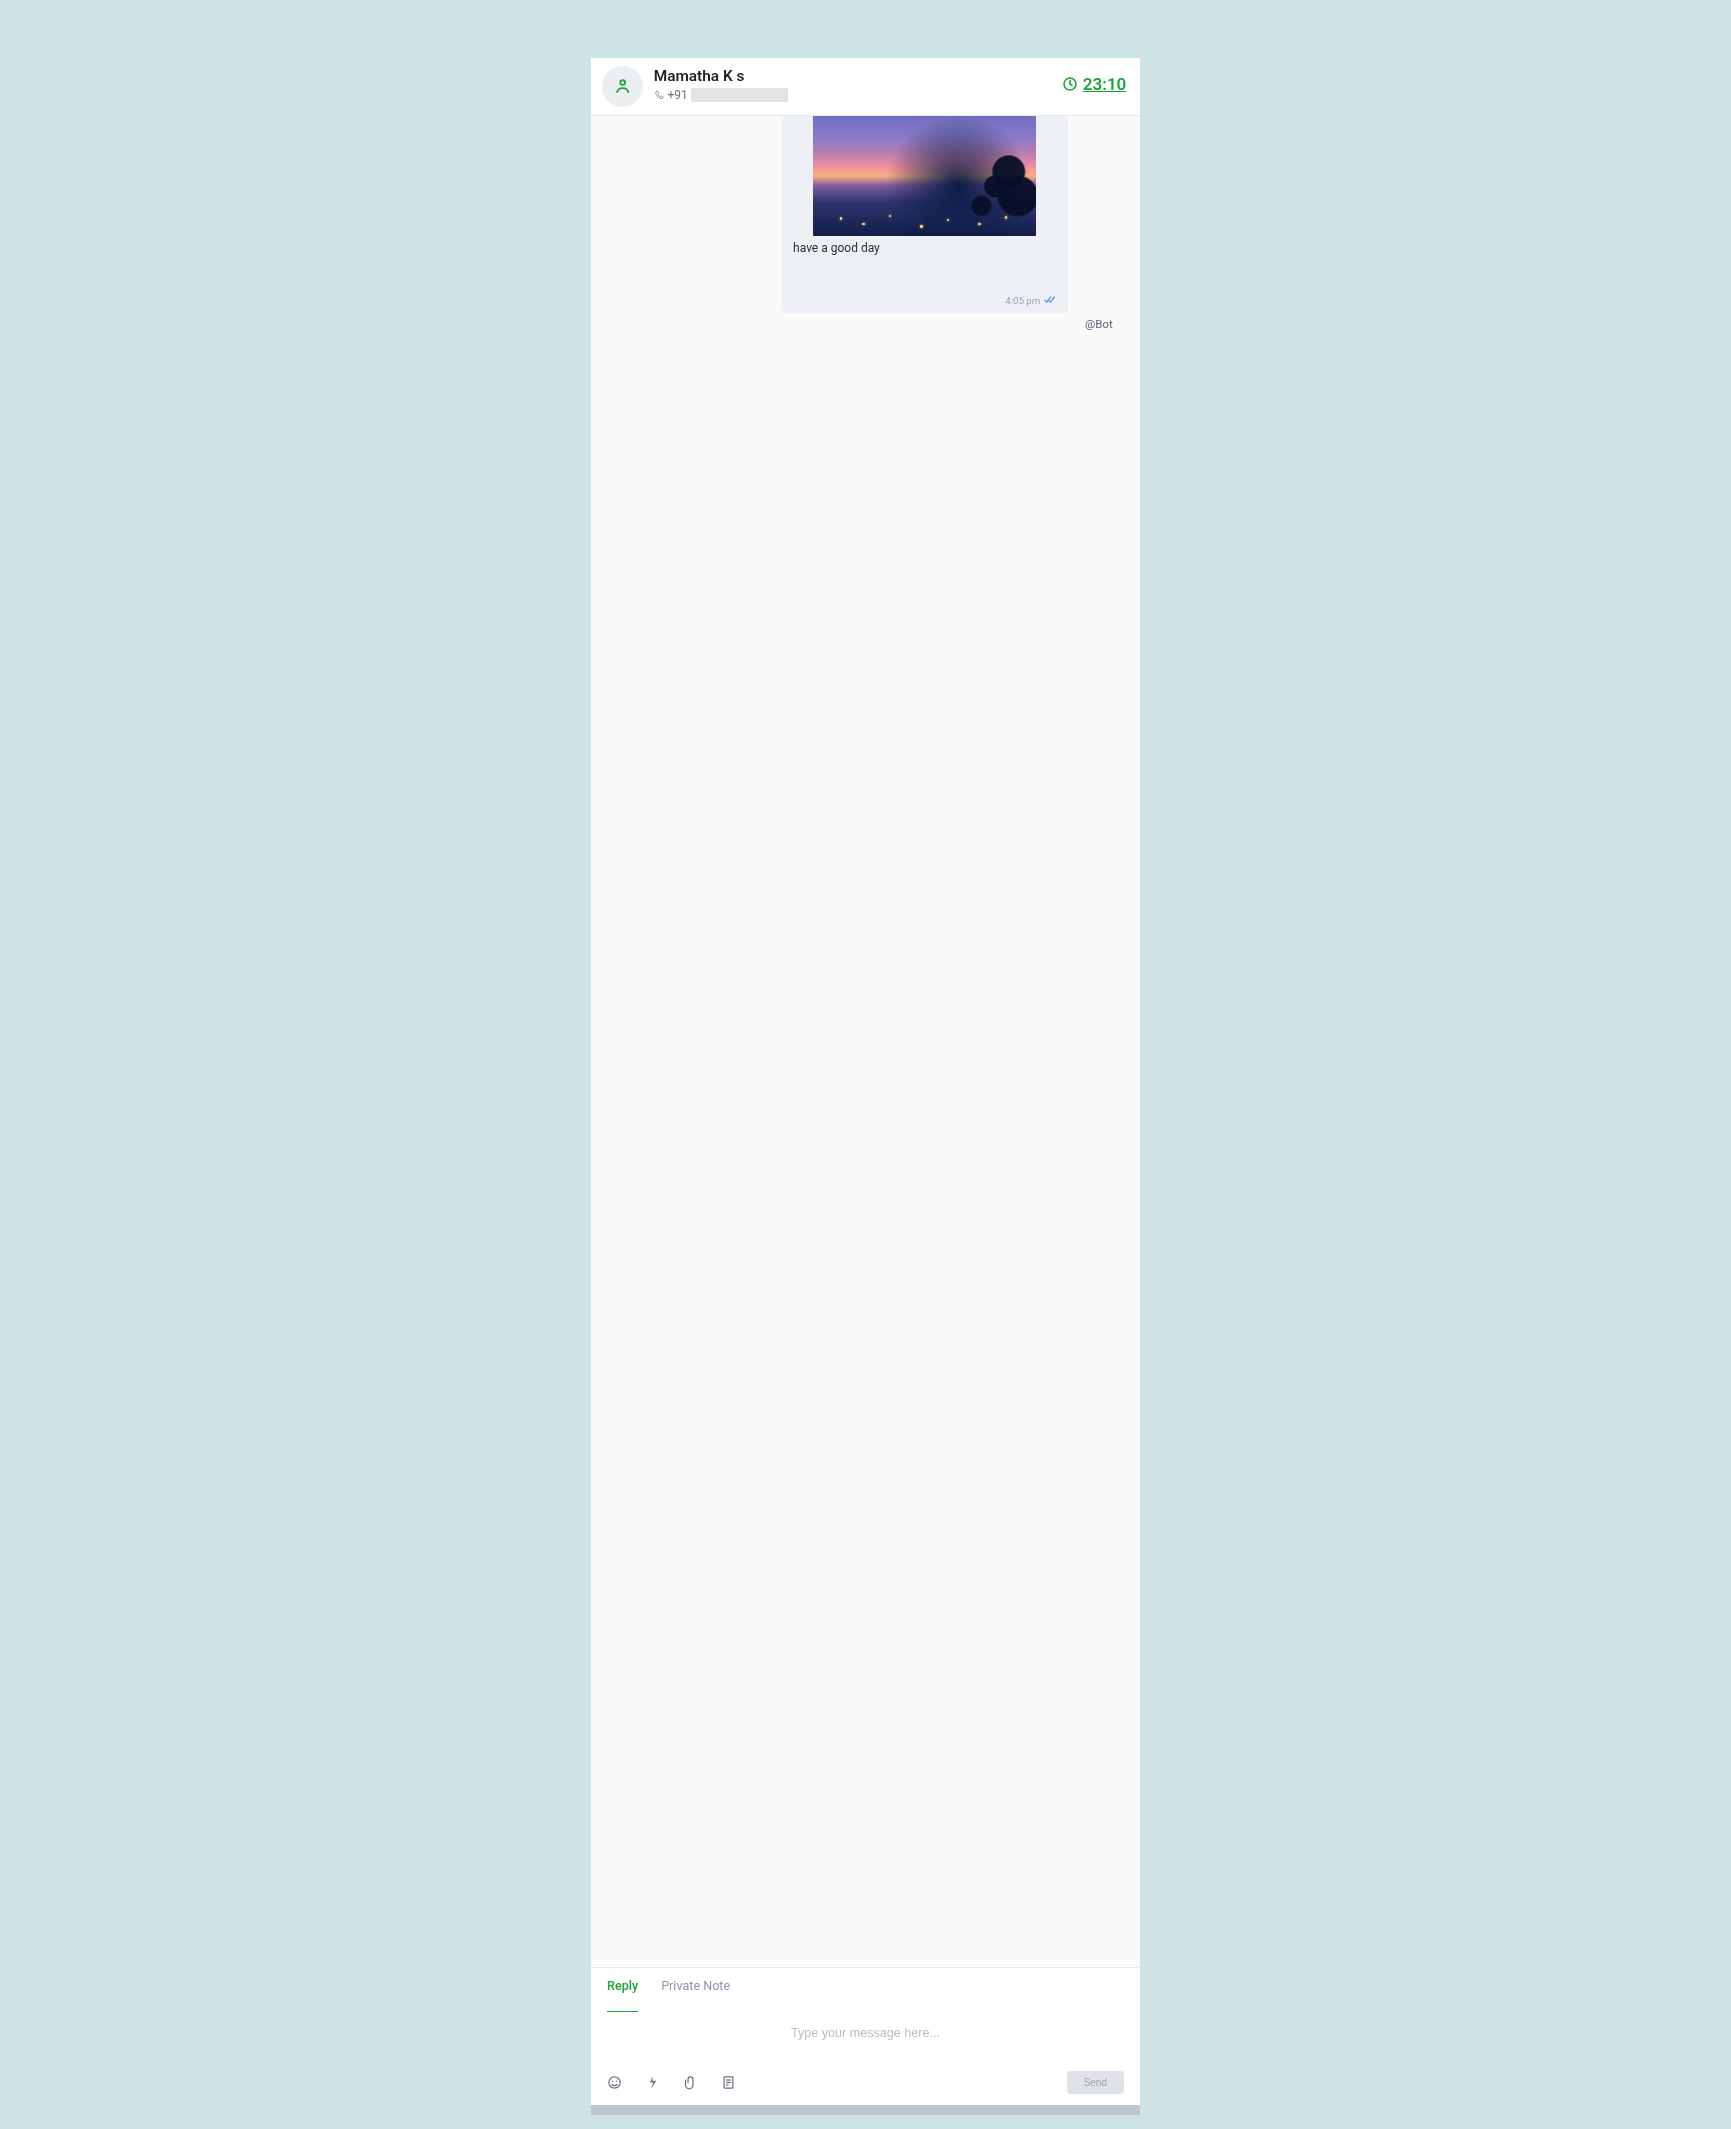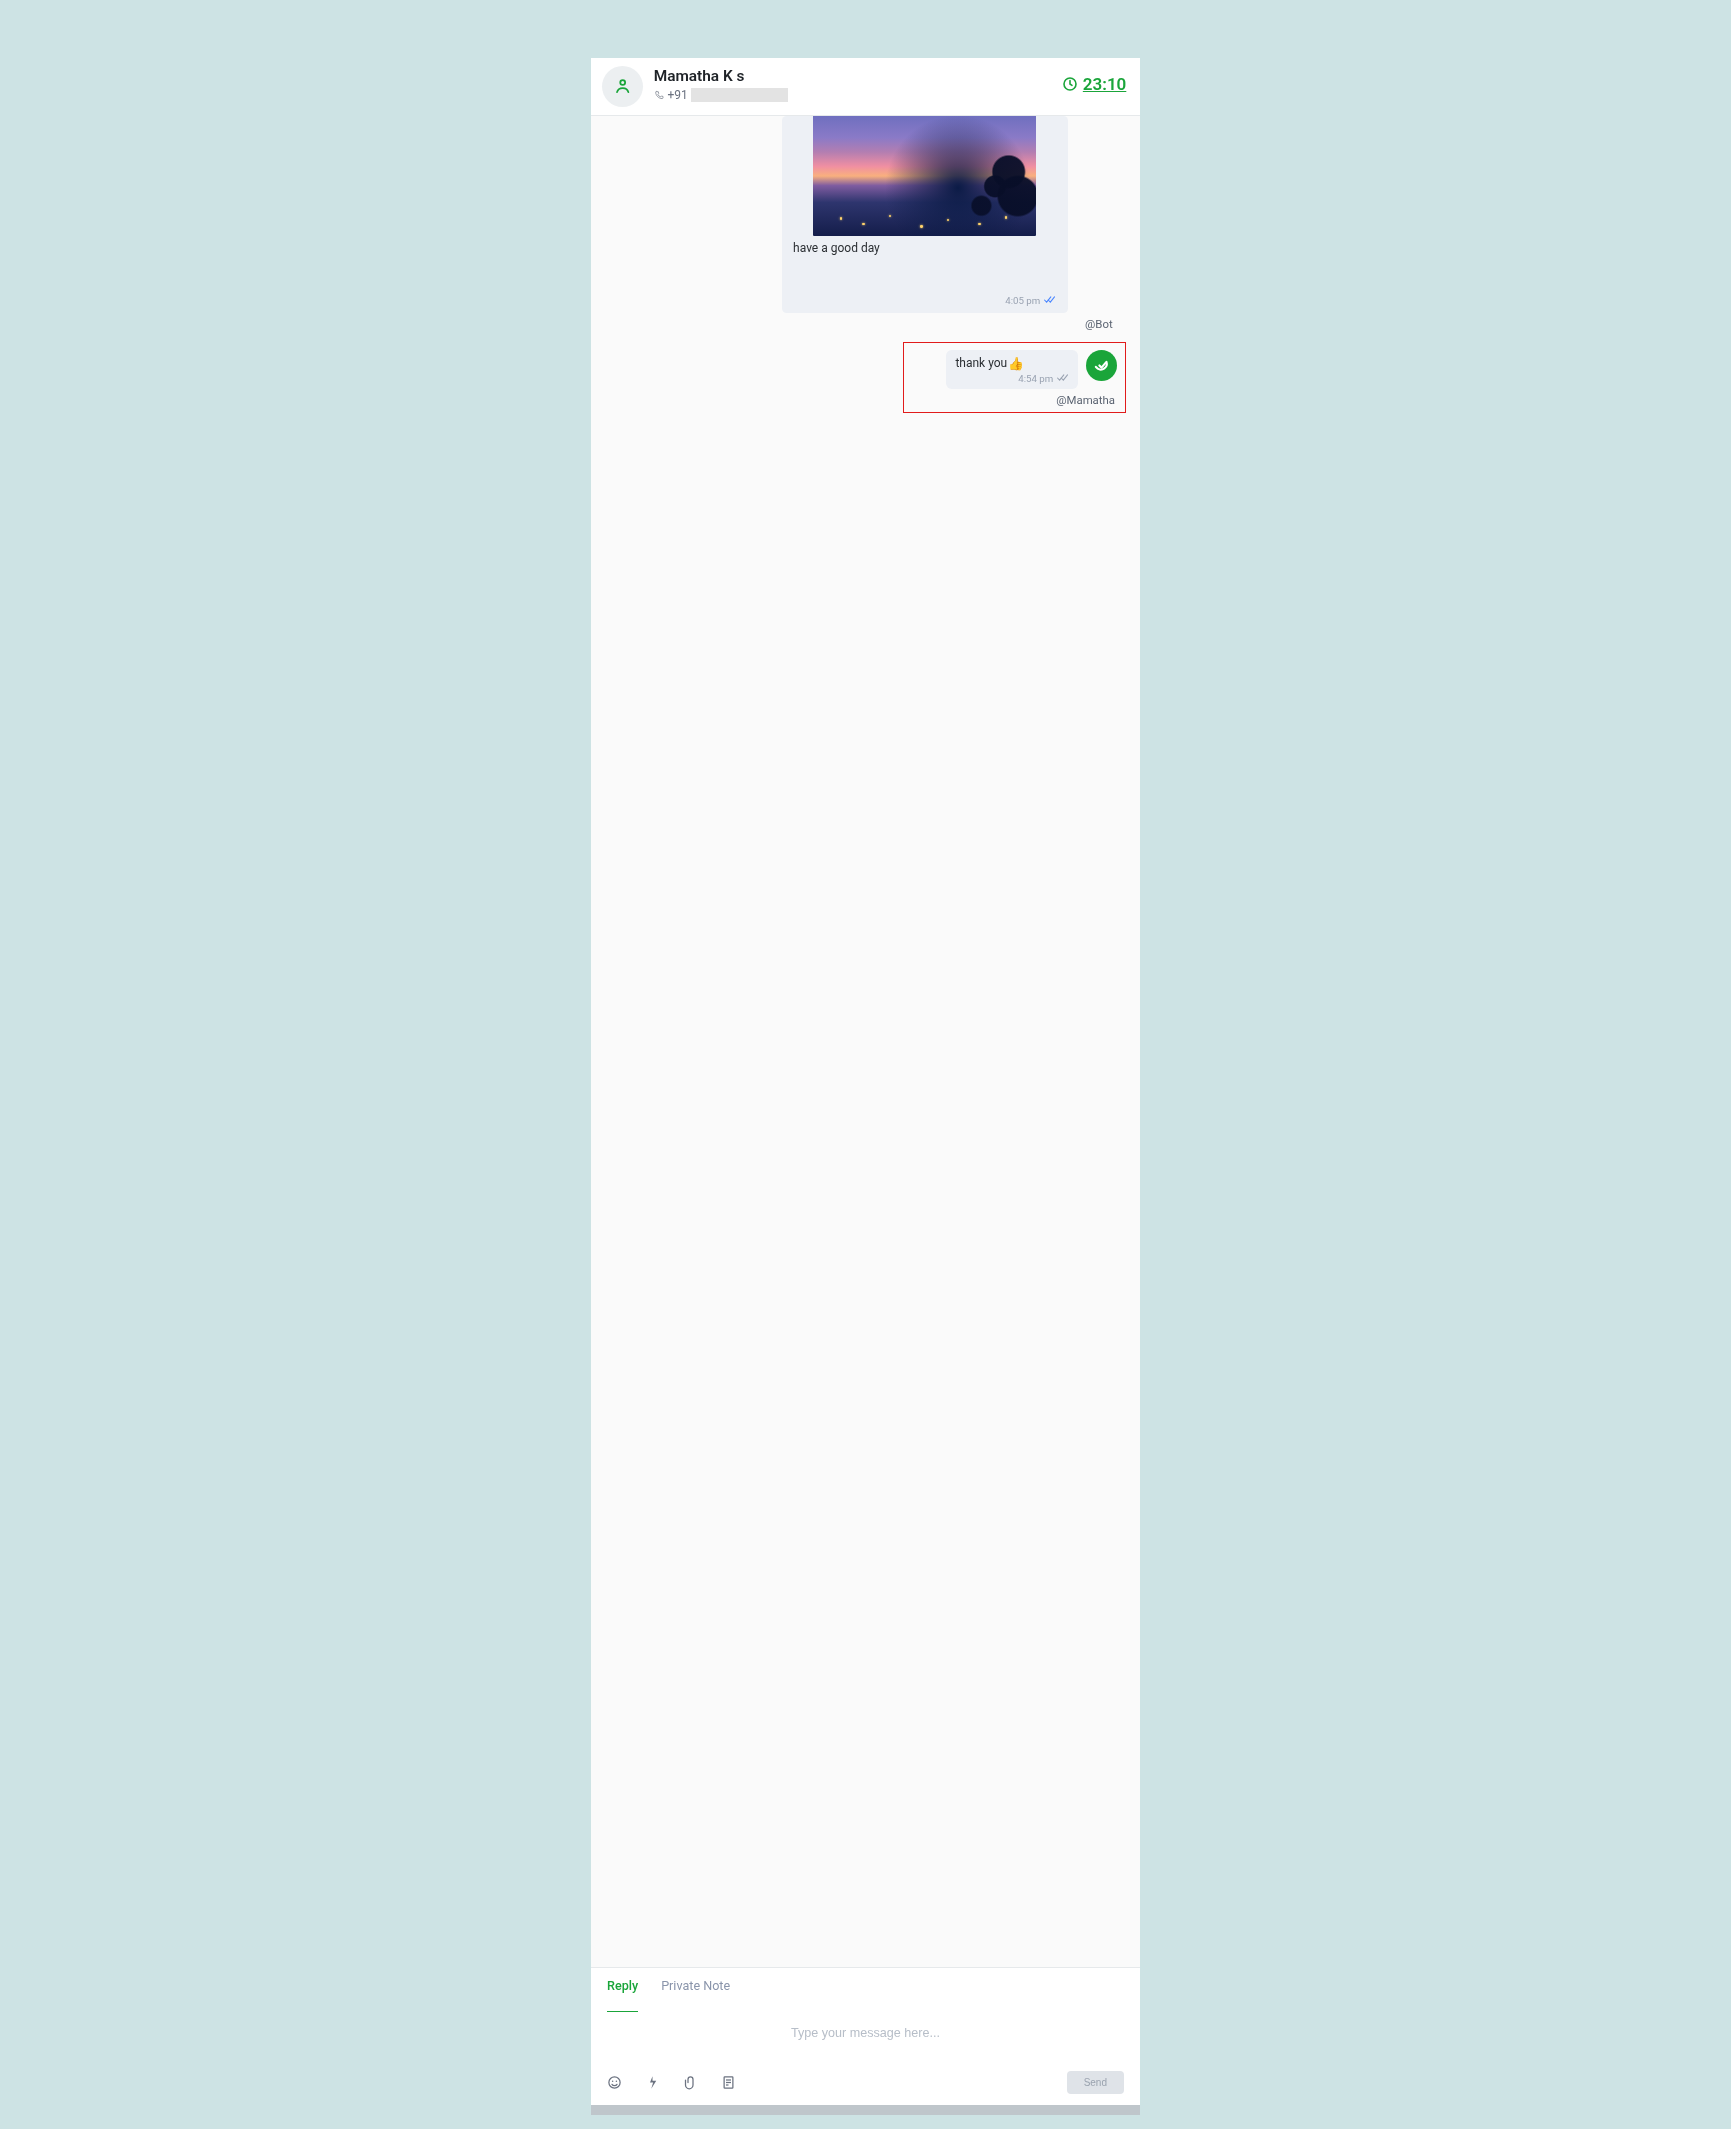--- a/index.html
+++ b/index.html
@@ -289,46 +289,20 @@
             <svg viewBox="0 0 24 14">
               <path d="M1 7l4 4L13 1" fill="none" stroke="#4a86ff" stroke-width="2" stroke-linecap="round"></path>
               <path d="M8 7l4 4L20 1" fill="none" stroke="#4a86ff" stroke-width="2" stroke-linecap="round"></path>
             </svg>
           </span>
         </div>
       </div>
     </div>
     <div class="sender-tag">@Bot</div>
 
-    <div class="highlight-box">
-      <div class="agent-row">
-        <div class="bubble-agent">
-          <div class="text">
-            <span>thank you</span>
-              <span class="thumb">👍</span>
-          </div>
-          <div class="meta2">
-            <span>4:54 pm</span>
-            <span class="ticks-grey">
-              <svg viewBox="0 0 24 14">
-                <path d="M1 7l4 4L13 1" fill="none" stroke="#9aa3b2" stroke-width="2" stroke-linecap="round"></path>
-                <path d="M8 7l4 4L20 1" fill="none" stroke="#9aa3b2" stroke-width="2" stroke-linecap="round"></path>
-              </svg>
-            </span>
-          </div>
-        </div>
-        <div class="wati-badge">
-          <svg viewBox="0 0 24 24">
-            <path d="M4 14c3 4 8 5 12 2 3-2 4-6 3-9" fill="none" stroke="#ffffff" stroke-width="3" stroke-linecap="round"></path>
-            <path d="M9 12l3 3 6-7" fill="none" stroke="#ffffff" stroke-width="3" stroke-linecap="round" stroke-linejoin="round"></path>
-          </svg>
-        </div>
-      </div>
-      <div class="sender-tag2">@Mamatha</div>
-    </div>
 
     <div style="height:91px"></div>
   </div>
 
   <div class="composer">
     <div class="tabs">
       <div class="tab active">Reply</div>
       <div class="tab">Private Note</div>
     </div>
     <div class="input-area">

